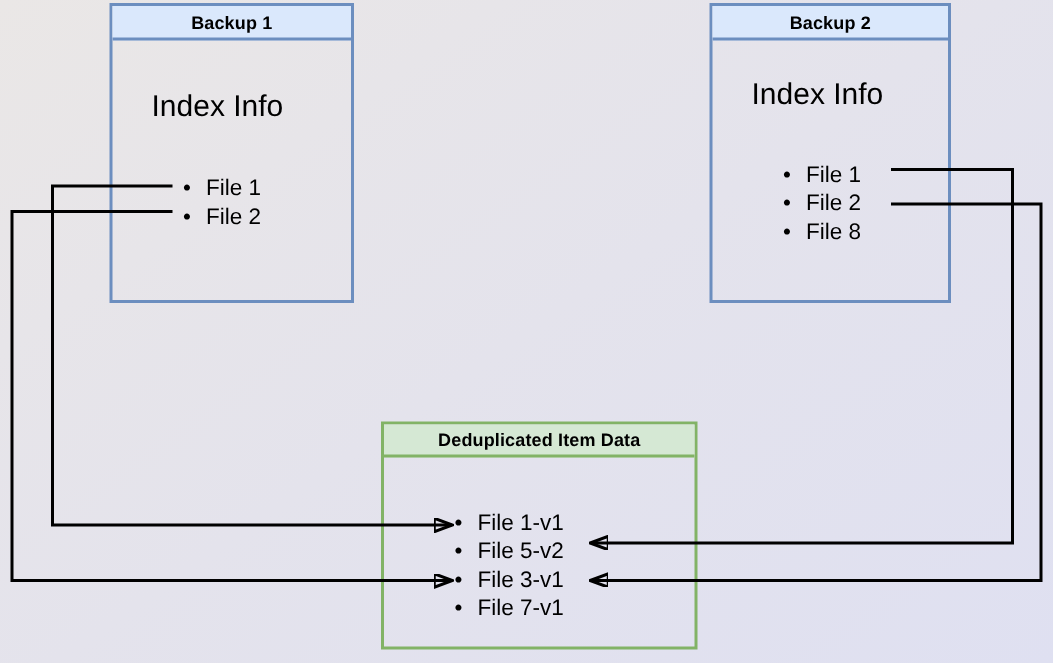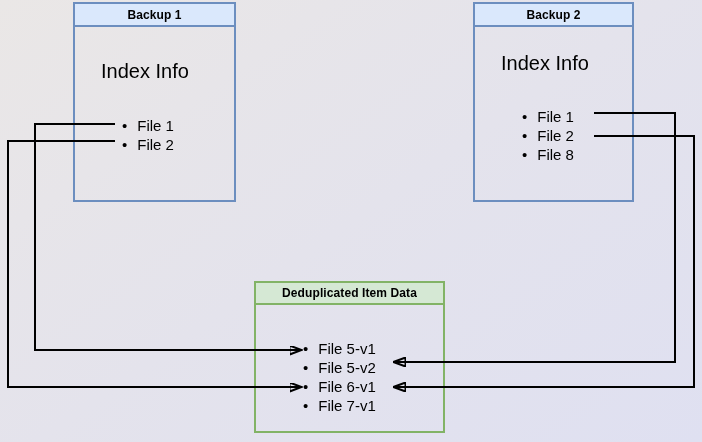--- a/index.html
+++ b/index.html
@@ -70,21 +70,21 @@
 <div class="canvas">
 
   <div class="box blue" style="left:73px;top:2px;width:163px;height:200px;">
     <div class="box-header">Backup 1</div>
   </div>
 
   <div class="box blue" style="left:473px;top:2px;width:161px;height:200px;">
     <div class="box-header">Backup 2</div>
   </div>
 
-  <div class="box green" style="left:254px;top:281px;width:191px;height:152px;">
+  <div class="box green" style="left:254px;top:281px;width:211px;height:152px;">
     <div class="box-header">Deduplicated Item Data</div>
   </div>
 
   <div class="label" style="left:101px;top:62px;">Index Info</div>
 
   <div class="label" style="left:501px;top:54px;">Index Info</div>
 
   <div class="diagram-list" style="left:122px;top:116px;">
       <div class="li-row">
         <span class="bullet">•</span>
@@ -107,29 +107,29 @@
       </div>
       <div class="li-row">
         <span class="bullet">•</span>
         <span class="li-text">File 8</span>
       </div>
     </div>
 
   <div class="diagram-list" style="left:303px;top:339px;">
       <div class="li-row">
         <span class="bullet">•</span>
-        <span class="li-text">File 5-v1</span>
+        <span class="li-text">File 1-v1</span>
       </div>
       <div class="li-row">
         <span class="bullet">•</span>
         <span class="li-text">File 5-v2</span>
       </div>
       <div class="li-row">
         <span class="bullet">•</span>
-        <span class="li-text">File 6-v1</span>
+        <span class="li-text">File 3-v1</span>
       </div>
       <div class="li-row">
         <span class="bullet">•</span>
         <span class="li-text">File 7-v1</span>
       </div>
     </div>
 
   <svg class="wires" viewBox="0 0 702 442">
     <defs>
       <marker id="arrowhead" markerUnits="userSpaceOnUse" markerWidth="13" markerHeight="10" refX="11.5" refY="4.5" orient="auto">

